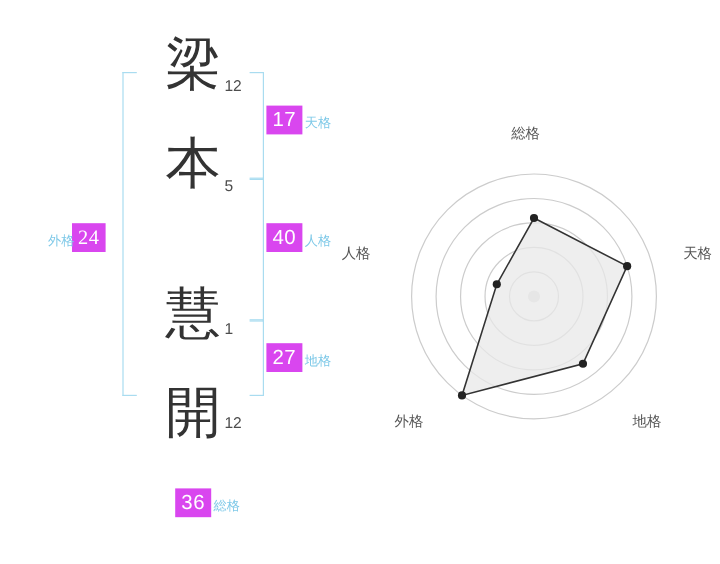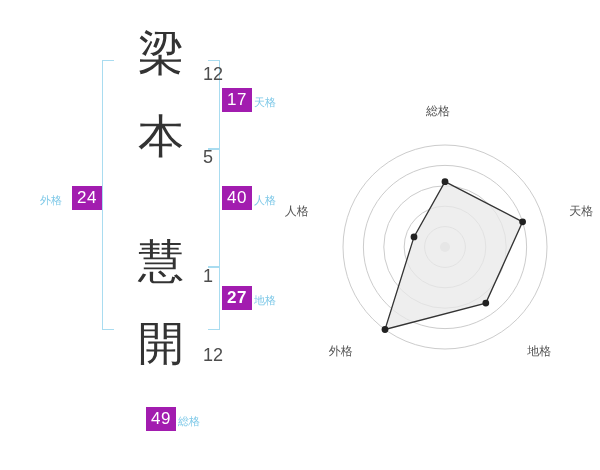--- a/index.html
+++ b/index.html
@@ -37,55 +37,54 @@
     text-align: center;
     width: 56px;
   }
   .kanji-0 { left: 133px; top: 30px; }
   .kanji-1 { left: 133px; top: 113px; }
   .kanji-2 { left: 133px; top: 238px; }
   .kanji-3 { left: 133px; top: 320px; }
 
   .stroke-num {
     position: absolute;
-    font-size: 18px;
+    font-size: 13px;
     color: #4d4d4d;
     font-family: "Liberation Sans", sans-serif;
-    margin-left: 16px;
   }
   .stroke-0 { left: 187px; top: 64px; }
   .stroke-1 { left: 187px; top: 147px; }
   .stroke-2 { left: 187px; top: 266px; }
   .stroke-3 { left: 187px; top: 345px; }
 
   
   .chip {
     position: absolute;
-    background: #a21caf;
+    background: #d946ef;
     color: #ffffff;
     font-size: 17px;
     font-family: "Liberation Sans", sans-serif;
     padding: 2px 5px 3px 5px;
     line-height: 19px;
     letter-spacing: 0.5px;
   }
   .chip-label {
     position: absolute;
     color: #7fc9e8;
     font-size: 11px;
     font-family: "DejaVu Sans", "Liberation Sans", sans-serif;
   }
 
   .chip-tenkaku  { left: 222px; top: 88px; }
   .lbl-tenkaku   { left: 254px; top: 95px; }
   .chip-jinkaku  { left: 222px; top: 186px; }
   .lbl-jinkaku   { left: 254px; top: 193px; }
-  .chip-chikaku  { left: 222px; top: 286px; font-weight: bold; }
+  .chip-chikaku  { left: 222px; top: 286px; }
   .lbl-chikaku   { left: 254px; top: 293px; }
-  .chip-gaikaku  { left: 72px;  top: 186px; }
+  .chip-gaikaku  { left: 60px;  top: 186px; font-family: Liberation Serif, serif; }
   .lbl-gaikaku   { left: 40px;  top: 193px; }
   .chip-soukaku  { left: 146px; top: 407px; }
   .lbl-soukaku   { left: 178px; top: 414px; }
 
   
   .bracket {
     position: absolute;
     border-color: #a9dcf0;
     border-style: solid;
   }
@@ -169,21 +168,21 @@
 
     <div class="chip chip-jinkaku">40</div>
     <div class="chip-label lbl-jinkaku">人格</div>
 
     <div class="chip chip-chikaku">27</div>
     <div class="chip-label lbl-chikaku">地格</div>
 
     <div class="chip chip-gaikaku">24</div>
     <div class="chip-label lbl-gaikaku">外格</div>
 
-    <div class="chip chip-soukaku">49</div>
+    <div class="chip chip-soukaku">36</div>
     <div class="chip-label lbl-soukaku">総格</div>
   </div>
 
   <div class="chart-panel">
     <svg id="radar-svg" width="300" height="470" viewBox="0 0 300 470">
         <circle cx="145" cy="247" r="20.4" fill="none" stroke="#cccccc" stroke-width="1"></circle>
         <circle cx="145" cy="247" r="40.8" fill="none" stroke="#cccccc" stroke-width="1"></circle>
         <circle cx="145" cy="247" r="61.2" fill="none" stroke="#cccccc" stroke-width="1"></circle>
         <circle cx="145" cy="247" r="81.6" fill="none" stroke="#cccccc" stroke-width="1"></circle>
         <circle cx="145" cy="247" r="102" fill="none" stroke="#cccccc" stroke-width="1"></circle>

